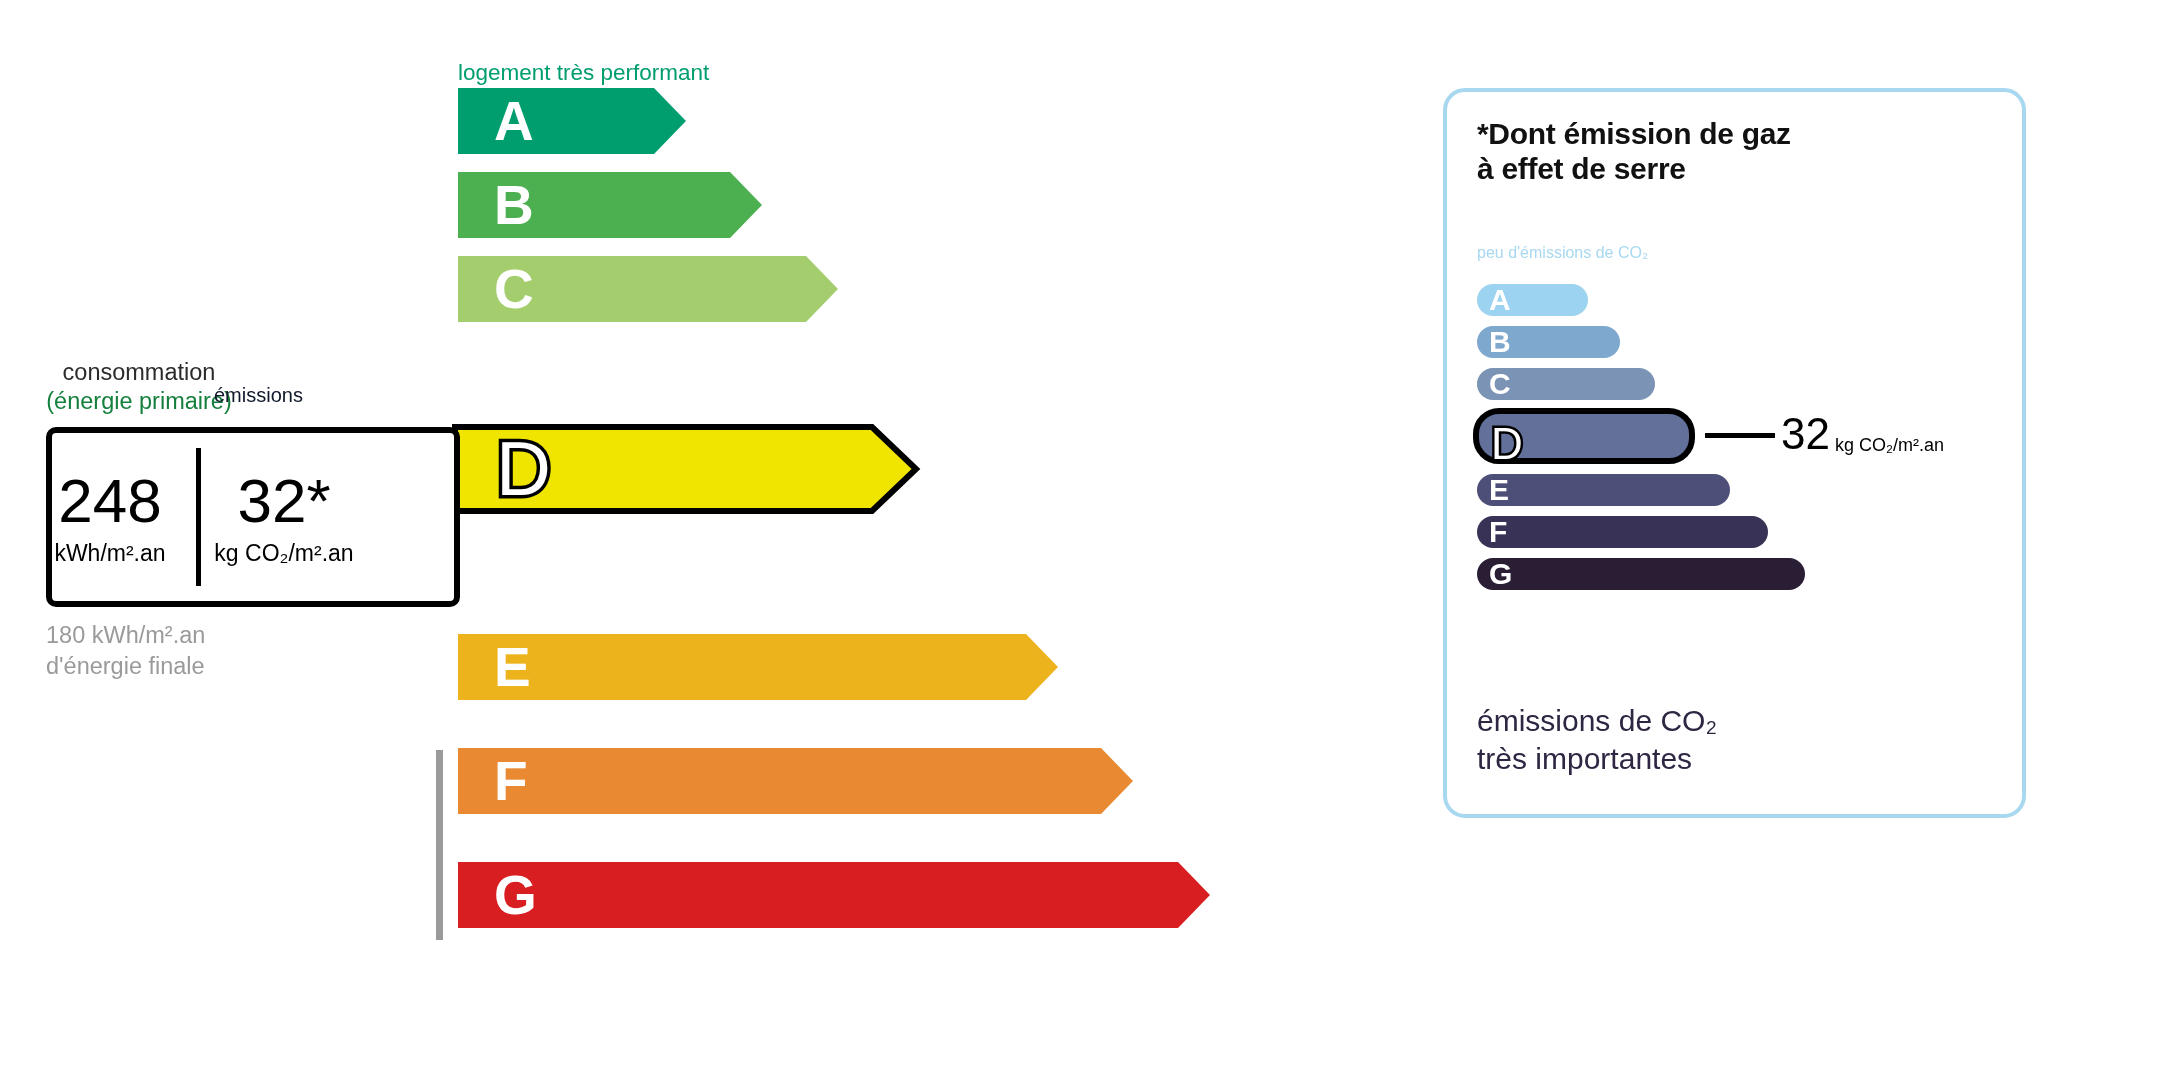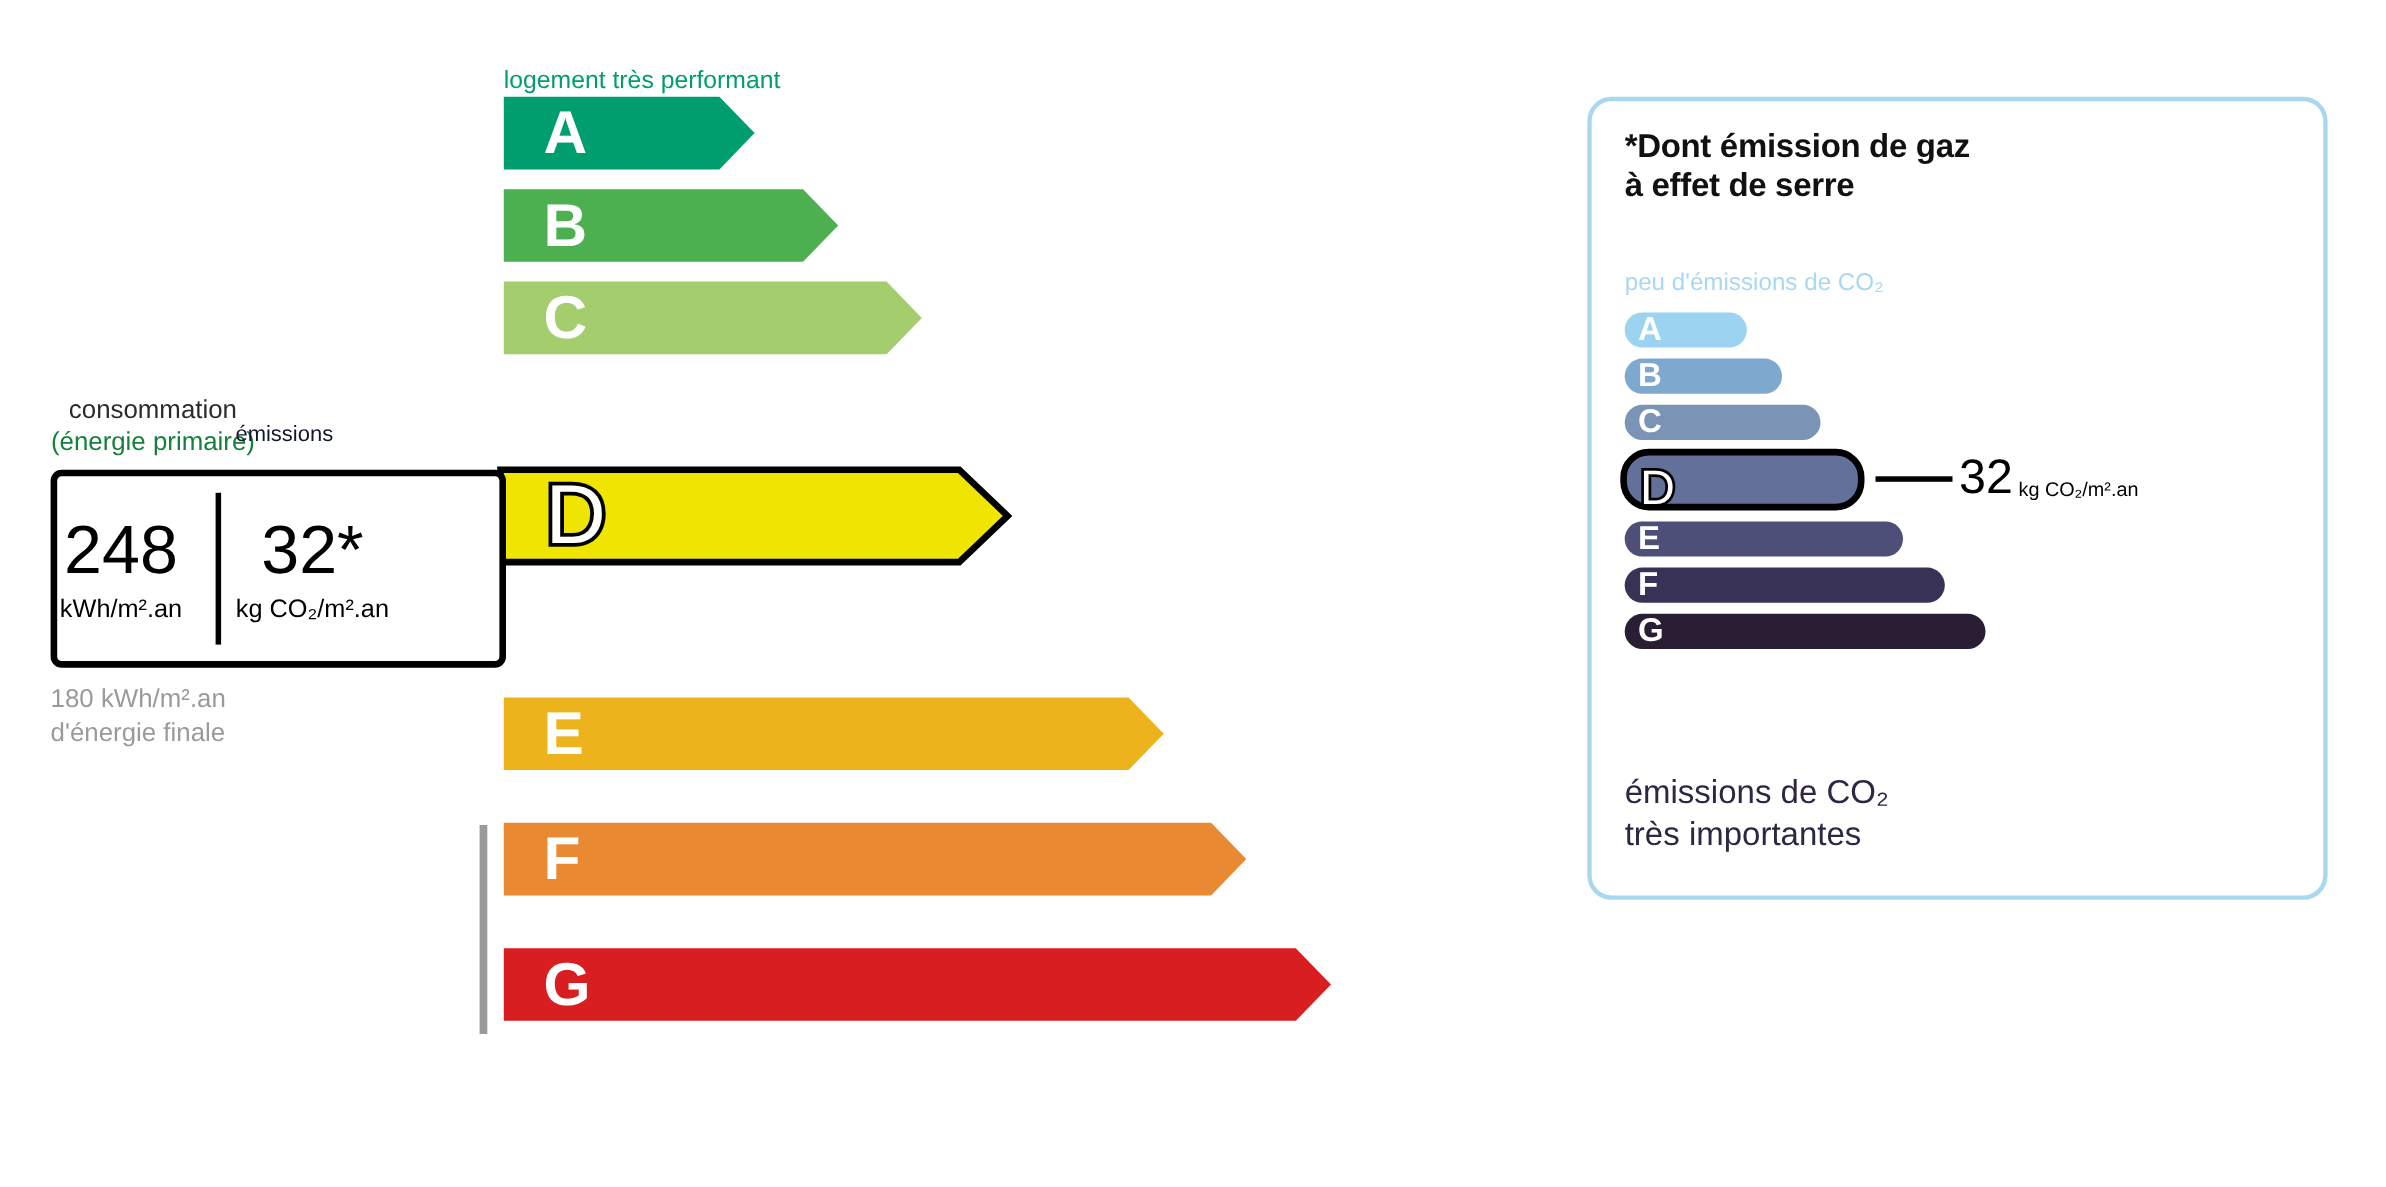--- a/index.html
+++ b/index.html
@@ -61,32 +61,32 @@
     position:absolute;left:180px;top:806px;width:240px;text-align:right;
     font-size:23.5px;color:#9a9a9a;line-height:1.2;
   }
   #passoire-bar{
     position:absolute;left:436px;top:750px;width:7px;height:190px;
     background:#9a9a9a;
   }
 
   
   #co2-panel{
-    position:absolute;left:1443px;top:88px;width:673px;height:730px;
+    position:absolute;left:1443px;top:88px;width:583px;height:730px;
     border:4px solid #A8D8F0;border-radius:22px;box-sizing:border-box;
     background:#ffffff;
   }
   #co2-title{
     position:absolute;left:30px;top:24px;
     font-size:30px;font-weight:bold;color:#111;line-height:1.18;
     letter-spacing:-0.3px;white-space:nowrap;
   }
   #co2-top-caption{
     position:absolute;left:30px;top:152px;
-    font-size:22px;color:#A8D8F0;white-space:nowrap;
+    font-size:16px;color:#A8D8F0;white-space:nowrap;
   }
   #co2-bottom-caption{
     position:absolute;left:30px;top:610px;
     font-size:30px;color:#2E2642;line-height:1.26;white-space:nowrap;
   }
   .co2bar{position:absolute;height:32px;border-radius:16px;}
   .co2bar .cl{
     position:absolute;left:12px;top:50%;transform:translateY(-50%);
     color:#ffffff;font-size:30px;font-weight:bold;line-height:1;
   }

